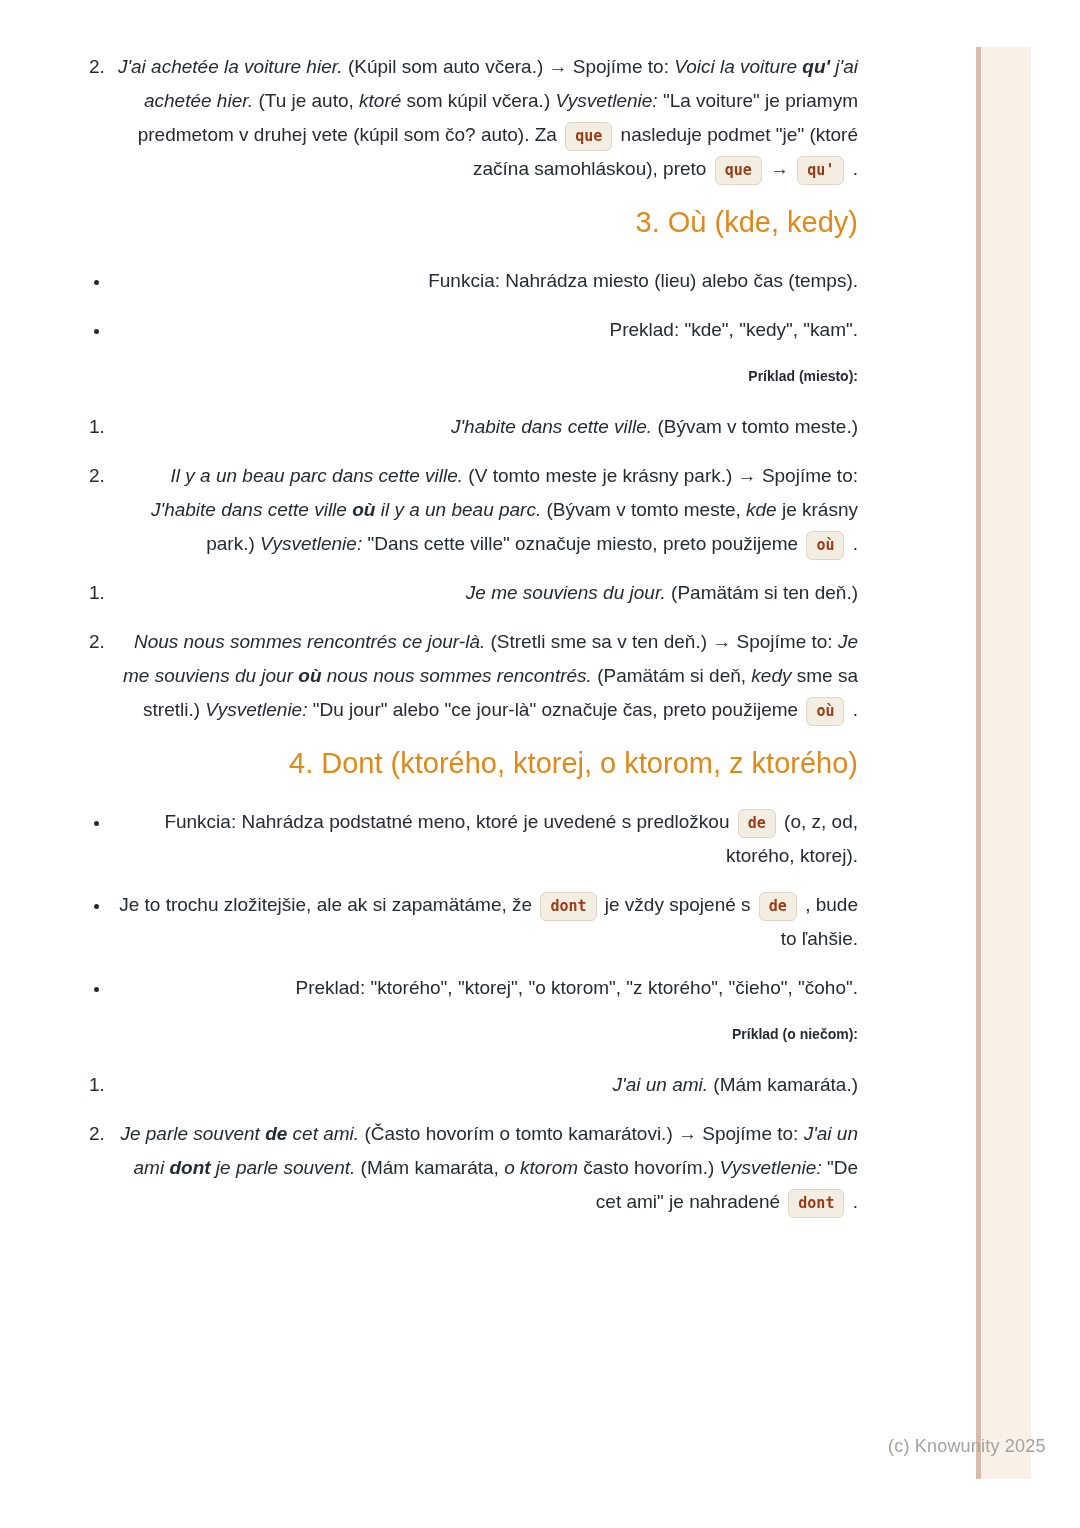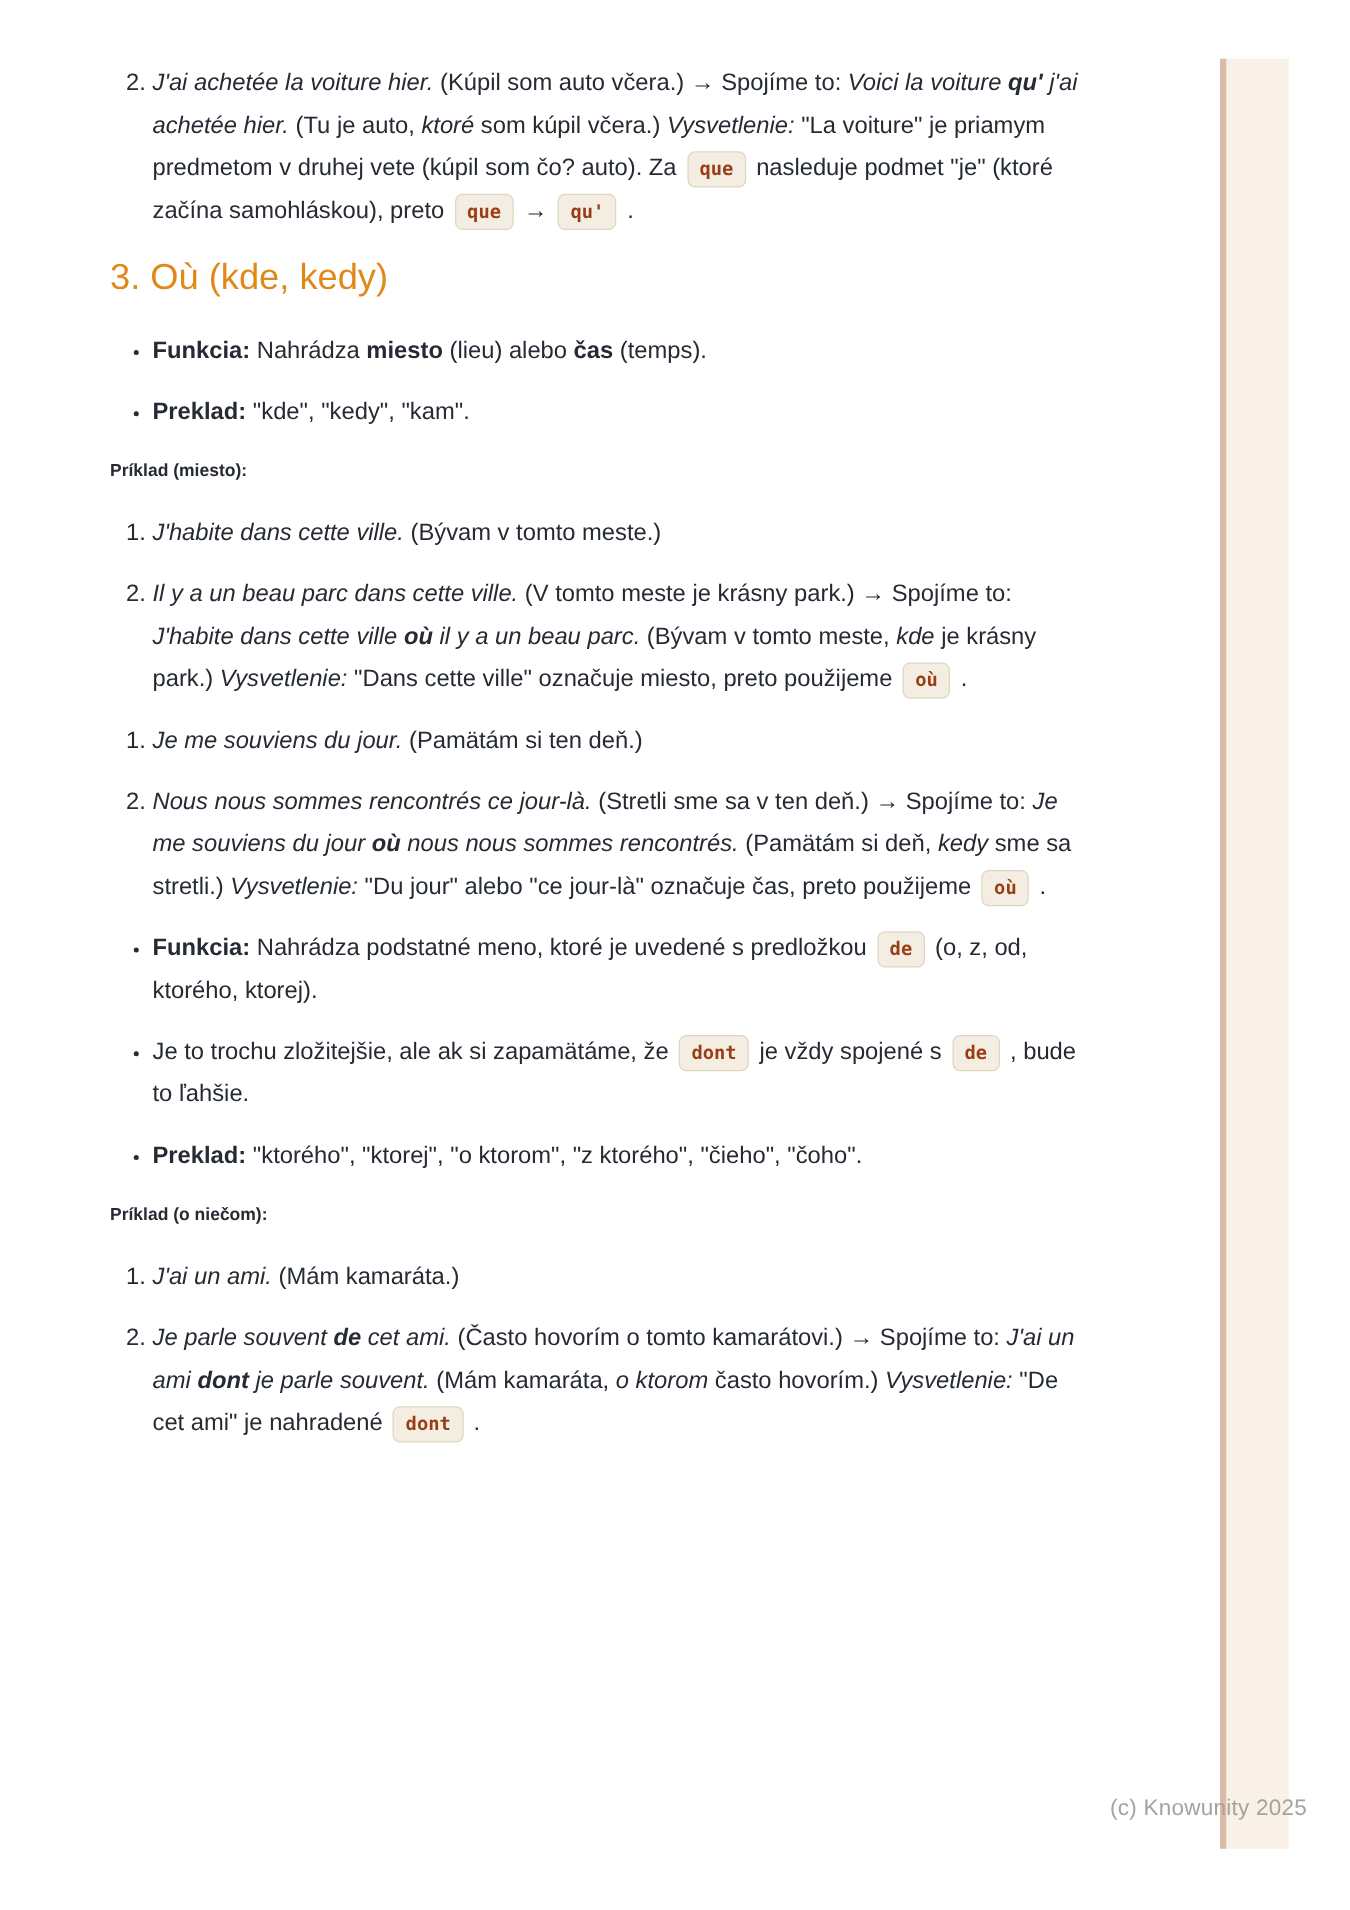--- a/index.html
+++ b/index.html
@@ -15,25 +15,26 @@
   .edge-strip {
     position: absolute;
     left: 976px; top: 47px;
     width: 55px; height: 1432px;
     background: var(--edge-fill, #f9f1e8);
     border-left: 5px solid var(--edge-border, #d8bca9);
     z-index: 1;
   }
   .content {
     position: absolute;
-    left: 88px; top: 50px;
+    left: 76px; top: 50px;
     width: 782px;
     font-size: 19px;
     line-height: 34px;
     z-index: 2;
+    text-align: right;
   }
   h2 {
     color: var(--heading-color, #e0891a);
     font-size: 29px;
     line-height: 36px;
     font-weight: 400;
     margin: 18px 0 24px 0;
   }
   h4 {
     font-size: 14px;
@@ -43,21 +44,21 @@
   }
   ol, ul {
     list-style-position: outside;
     padding-left: 34px;
     margin: 0 0 0 0;
   }
   li { margin-bottom: 15px; }
   ul li::marker { font-size: 15px; }
   .seg.normal { font-style: normal; font-weight: 400; }
   .seg.italic { font-style: italic; }
-  .seg.bold { font-weight: 700; }
+  .seg.bold { font-weight: 400; }
   .seg.bolditalic { font-weight: 700; font-style: italic; }
   .seg.code {
     display: inline-block;
     font-family: "DejaVu Sans Mono", monospace;
     font-size: 15px;
     font-weight: 700;
     line-height: 20px;
     color: var(--code-text, #9a3d17);
     background: var(--code-bg, #f4ede1);
     border: 1px solid var(--code-border, #ded5c3);
@@ -92,20 +93,21 @@
       </ul>
       <h4>Príklad (miesto):</h4>
       <ol start="1">
         <li><span class="seg italic">J'habite dans cette ville.</span><span class="seg normal"> (Bývam v tomto meste.)</span></li>
         <li><span class="seg italic">Il y a un beau parc dans cette ville.</span><span class="seg normal"> (V tomto meste je krásny park.) → Spojíme to: </span><span class="seg italic">J'habite dans cette ville </span><span class="seg bolditalic">où</span><span class="seg italic"> il y a un beau parc.</span><span class="seg normal"> (Bývam v tomto meste, </span><span class="seg italic">kde</span><span class="seg normal"> je krásny park.) </span><span class="seg italic">Vysvetlenie:</span><span class="seg normal"> "Dans cette ville" označuje miesto, preto použijeme </span><span class="seg code">où</span><span class="seg normal"> .</span></li>
       </ol>
       <ol start="1">
         <li><span class="seg italic">Je me souviens du jour.</span><span class="seg normal"> (Pamätám si ten deň.)</span></li>
         <li><span class="seg italic">Nous nous sommes rencontrés ce jour-là.</span><span class="seg normal"> (Stretli sme sa v ten deň.) → Spojíme to: </span><span class="seg italic">Je me souviens du jour </span><span class="seg bolditalic">où</span><span class="seg italic"> nous nous sommes rencontrés.</span><span class="seg normal"> (Pamätám si deň, </span><span class="seg italic">kedy</span><span class="seg normal"> sme sa stretli.) </span><span class="seg italic">Vysvetlenie:</span><span class="seg normal"> "Du jour" alebo "ce jour-là" označuje čas, preto použijeme </span><span class="seg code">où</span><span class="seg normal"> .</span></li>
       </ol>
+      <h2>4. Dont (ktorého, ktorej, o ktorom, z ktorého)</h2>
       <ul>
         <li><span class="seg bold">Funkcia:</span><span class="seg normal"> Nahrádza podstatné meno, ktoré je uvedené s predložkou </span><span class="seg code">de</span><span class="seg normal"> (o, z, od, ktorého, ktorej).</span></li>
         <li><span class="seg normal">Je to trochu zložitejšie, ale ak si zapamätáme, že </span><span class="seg code">dont</span><span class="seg normal"> je vždy spojené s </span><span class="seg code">de</span><span class="seg normal"> , bude to ľahšie.</span></li>
         <li><span class="seg bold">Preklad:</span><span class="seg normal"> "ktorého", "ktorej", "o ktorom", "z ktorého", "čieho", "čoho".</span></li>
       </ul>
       <h4>Príklad (o niečom):</h4>
       <ol start="1">
         <li><span class="seg italic">J'ai un ami.</span><span class="seg normal"> (Mám kamaráta.)</span></li>
         <li><span class="seg italic">Je parle souvent </span><span class="seg bolditalic">de</span><span class="seg italic"> cet ami.</span><span class="seg normal"> (Často hovorím o tomto kamarátovi.) → Spojíme to: </span><span class="seg italic">J'ai un ami </span><span class="seg bolditalic">dont</span><span class="seg italic"> je parle souvent.</span><span class="seg normal"> (Mám kamaráta, </span><span class="seg italic">o ktorom</span><span class="seg normal"> často hovorím.) </span><span class="seg italic">Vysvetlenie:</span><span class="seg normal"> "De cet ami" je nahradené </span><span class="seg code">dont</span><span class="seg normal"> .</span></li>
       </ol>

